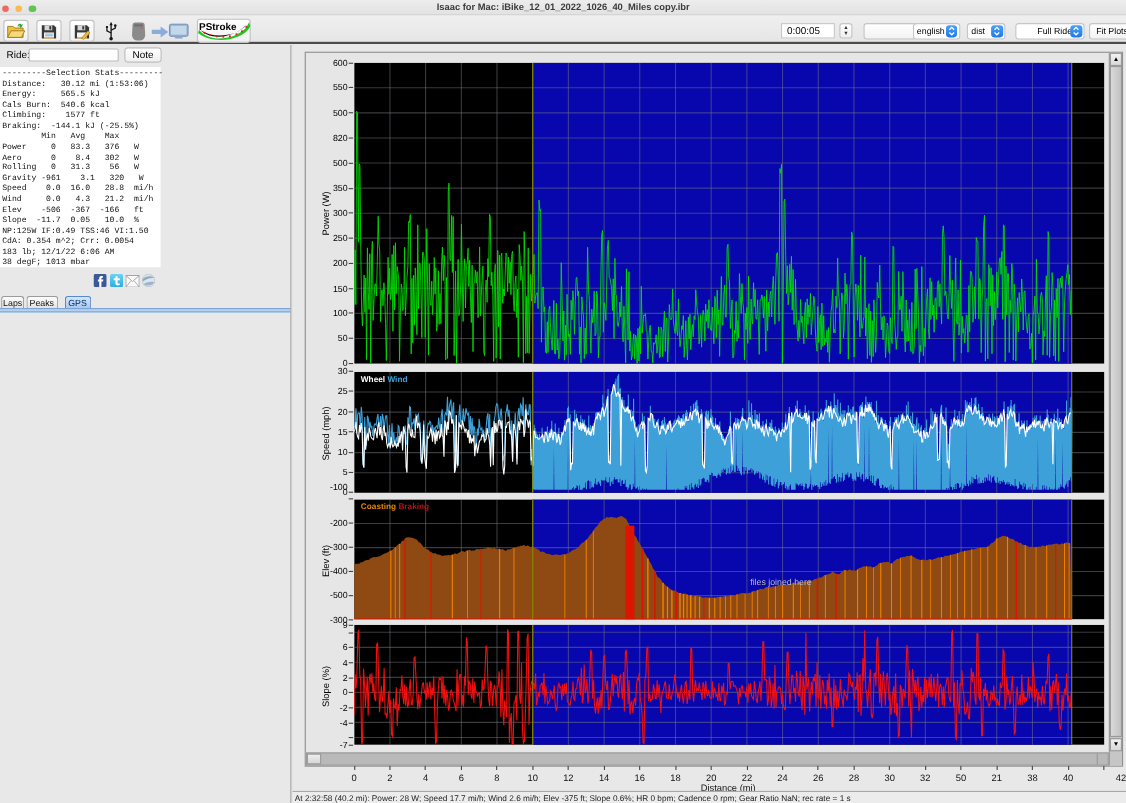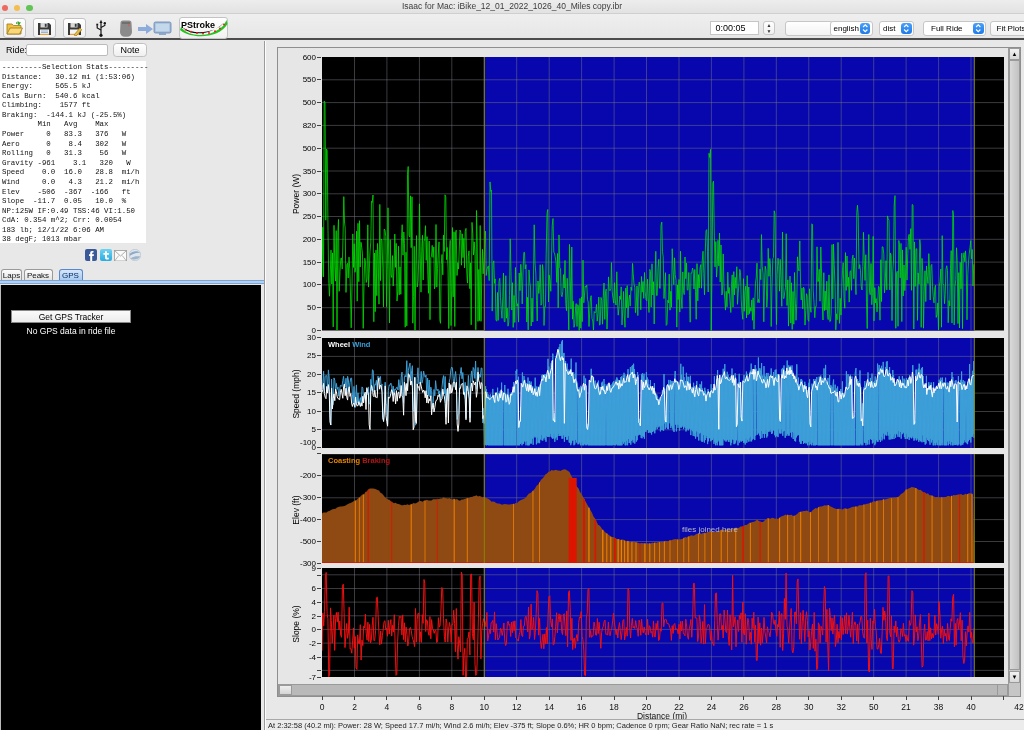--- a/index.html
+++ b/index.html
@@ -1,18 +1,18 @@
 <!DOCTYPE html>
 <html><head><meta charset="utf-8"><style>
 * { margin:0; padding:0; box-sizing:border-box; }
 body { font-family:"Liberation Sans", sans-serif; }
 #win { position:relative; width:1024px; height:730px; background:#e8e8e8; overflow:hidden; }
 #titlebar { position:absolute; left:0; top:0; width:1024px; height:14px;
   background:linear-gradient(#ededed,#e2e2e2); border-bottom:1px solid #cfcfcf; }
-#title { position:absolute; top:1px; width:1024px; text-align:center; font-size:8.5px; font-weight:normal; color:#3c3c3c; }
+#title { position:absolute; top:1px; width:1024px; text-align:center; font-size:8.5px; font-weight:bold; color:#3c3c3c; }
 .tl { position:absolute; top:4.5px; width:6.5px; height:6.5px; border-radius:50%; }
 #toolbar { position:absolute; left:0; top:14px; width:1024px; height:26px;
   background:linear-gradient(#efefef,#e6e6e6); border-bottom:2px solid #4c4c4c; }
 .tbtn { position:absolute; top:4px; height:20px; background:linear-gradient(#ffffff,#f1f1f1);
   border:1px solid #c3c3c3; border-radius:3px; }
 #sidebar { position:absolute; left:0; top:41px; width:264px; height:689px; background:#e8e8e8; }
 #divider { position:absolute; left:264px; top:41px; width:2px; height:689px; background:#9a9a9a; border-right:1px solid #fdfdfd; }
 #stats { position:absolute; left:0px; top:20px; width:146px; height:182px; background:#ffffff;
   font-family:"Liberation Mono", monospace; font-size:7.4px; line-height:9.58px; color:#111; white-space:pre; padding:2px 0 0 2px; }
 .tab { position:absolute; top:227.5px; height:11px; font-size:8px; text-align:center; line-height:11px;
@@ -117,21 +117,21 @@
     </svg>
     <div style="position:absolute;left:709.5px;top:6.5px;width:49px;height:14px;background:#fff;border:1px solid #c6c6c6;font-size:9px;line-height:13px;padding-left:5px">0:00:05</div>
     <div style="position:absolute;left:763px;top:6.5px;width:12px;height:14px;background:linear-gradient(#fff,#f0f0f0);border:1px solid #c6c6c6;border-radius:3px;font-size:5px;text-align:center;line-height:6px;color:#333">▲<br>▼</div>
     <div class="btn" style="left:785px;width:38px;line-height:14px">Show</div>
     <div class="ddl" style="left:829.5px;width:43px;padding-left:3px">english<div class="cap"><svg width="10.5" height="10.5" viewBox="0 0 10.5 10.5">
             <path d="M3.1 4 L5.25 1.9 L7.4 4 M3.1 6.5 L5.25 8.6 L7.4 6.5" stroke="#fff" stroke-width="1.2" fill="none"></path>
           </svg></div></div>
     <div class="ddl" style="left:879px;width:35px;padding-left:3px">dist<div class="cap"><svg width="10.5" height="10.5" viewBox="0 0 10.5 10.5">
             <path d="M3.1 4 L5.25 1.9 L7.4 4 M3.1 6.5 L5.25 8.6 L7.4 6.5" stroke="#fff" stroke-width="1.2" fill="none"></path>
           </svg></div></div>
-    <div class="ddl" style="left:923px;width:63px;padding-left:7px">Full Ride<div class="cap"><svg width="10.5" height="10.5" viewBox="0 0 10.5 10.5">
+    <div class="ddl" style="left:923px;width:63px;padding-left:19px">Full Ride<div class="cap"><svg width="10.5" height="10.5" viewBox="0 0 10.5 10.5">
             <path d="M3.1 4 L5.25 1.9 L7.4 4 M3.1 6.5 L5.25 8.6 L7.4 6.5" stroke="#fff" stroke-width="1.2" fill="none"></path>
           </svg></div></div>
     <div class="btn" style="left:989.5px;width:45px;line-height:14px;text-align:left;padding-left:6px;font-size:8px">Fit Plots</div>
 
   </div>
   <div id="sidebar">
     <div style="position:absolute;left:6px;top:3.5px;font-size:9px;color:#000">Ride:</div>
     <div style="position:absolute;left:26px;top:3px;width:82px;height:12px;background:#fff;border:1px solid #bbb;border-radius:2px"></div>
     <div style="position:absolute;left:113px;top:1.5px;width:34px;height:14px;background:linear-gradient(#fff,#efefef);border:1px solid #c0c0c0;border-radius:3.5px;font-size:9px;text-align:center;line-height:13px">Note</div>
     <div id="stats">---------Selection Stats---------
@@ -178,24 +178,20 @@
       <path d="M0.5 5 C3 2, 8.5 1, 11.3 3.8 C8 3.2 3.5 4.5 0.8 7 Z" fill="#8fa9c4"></path>
       <path d="M1.5 9.3 C4.5 7.2, 9 6.8, 11.2 7.6 C9.5 10.8 4 11.5 1.5 9.3 Z" fill="#9db4cc"></path>
       <circle cx="6" cy="6" r="5.7" fill="none" stroke="#b0bcc8" stroke-width="0.6"></circle>
     </svg>
 
     <div class="tab" style="left:1px;width:21px">Laps</div>
     <div class="tab" style="left:23.5px;width:29px">Peaks</div>
     <div class="tab" style="left:58.5px;width:24px;background:linear-gradient(#d6e6fa,#a9c9ef);border-color:#5588cc;color:#002b66">GPS</div>
   </div>
   <div id="bluestrip"></div>
-  <div id="gpspanel">
-    <div id="gpsbtn">Get GPS Tracker</div>
-    <div id="gpstxt">No GPS data in ride file</div>
-  </div>
   <div id="divider"></div>
   <div id="chartarea"></div>
   <div id="frame"></div>
   <svg class="plot" style="left:322.0px;top:57.0px" width="682" height="273.5" viewBox="0 0 682 273.5" preserveAspectRatio="none">
       <rect x="0" y="0" width="682" height="273.5" fill="#000"></rect>
       <rect x="162.3" y="0" width="490.0" height="273.5" fill="#0707ad"></rect>
       <line x1="32.5" y1="0" x2="32.5" y2="273.5" stroke="rgba(118,118,128,0.5)" stroke-width="1"></line>
       <line x1="64.9" y1="0" x2="64.9" y2="273.5" stroke="rgba(118,118,128,0.5)" stroke-width="1"></line>
       <line x1="97.4" y1="0" x2="97.4" y2="273.5" stroke="rgba(118,118,128,0.5)" stroke-width="1"></line>
       <line x1="129.8" y1="0" x2="129.8" y2="273.5" stroke="rgba(118,118,128,0.5)" stroke-width="1"></line>

